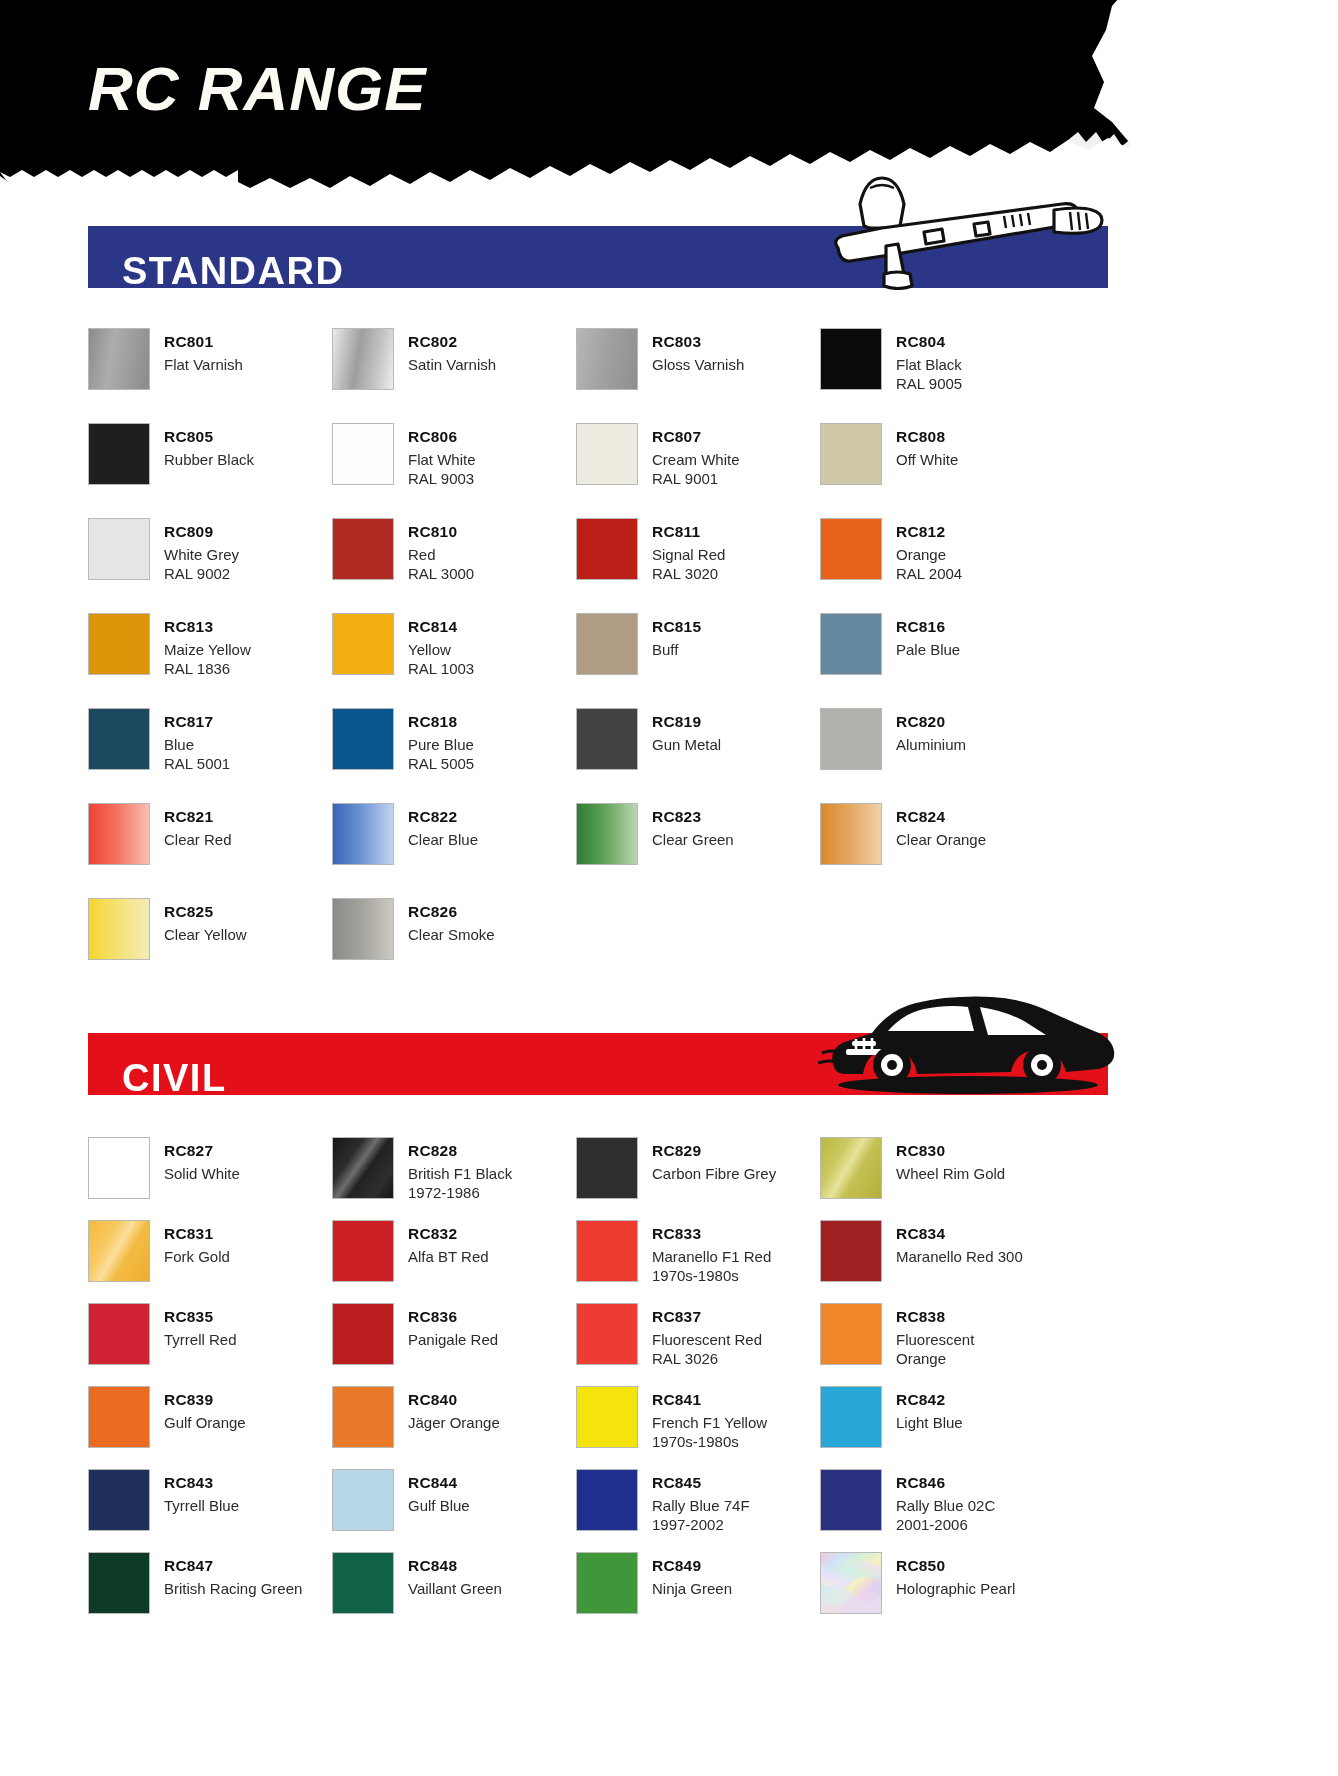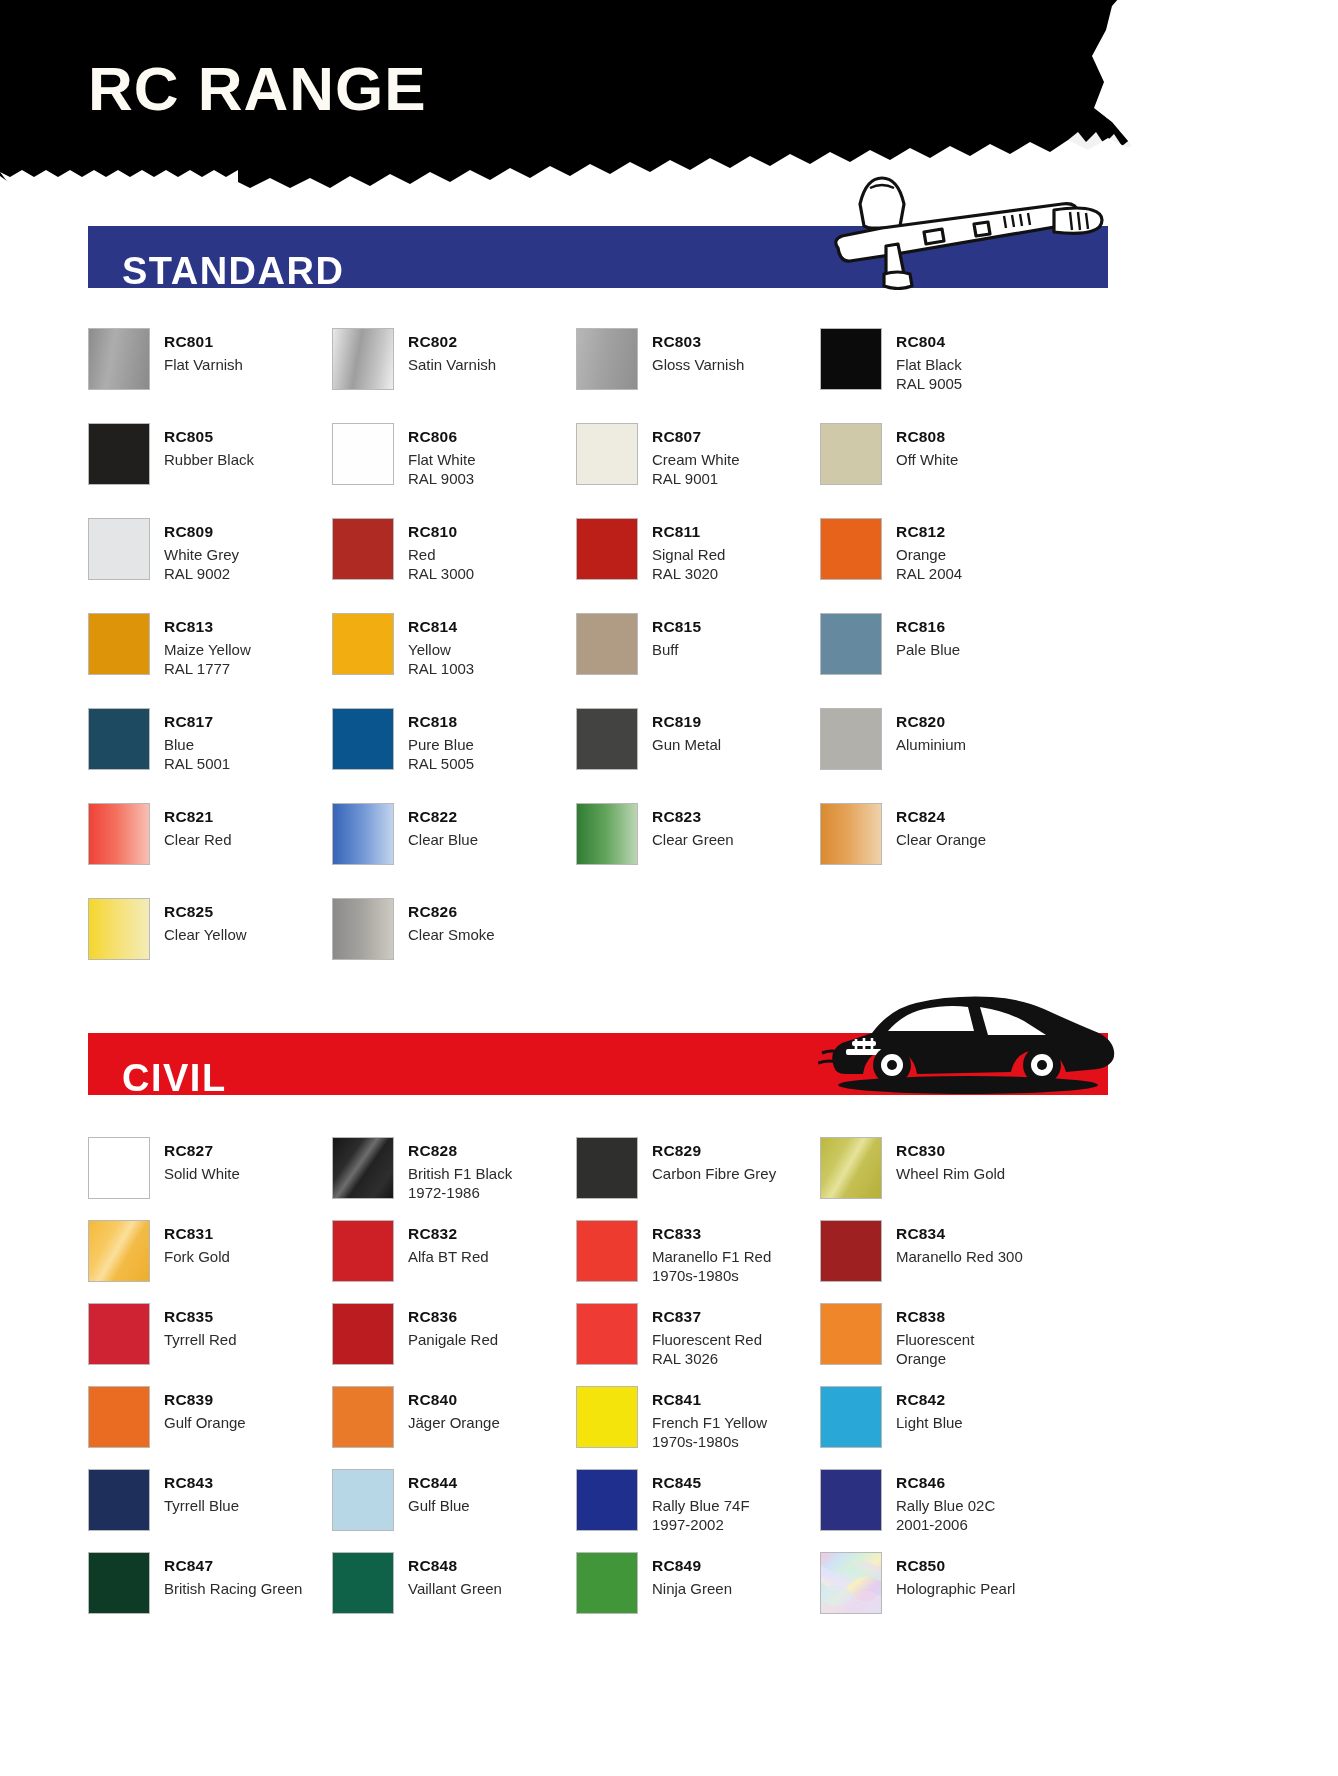--- a/index.html
+++ b/index.html
@@ -13,20 +13,21 @@
     position: relative;
   }
 
   
   .masthead {
     position: relative;
     width: 1338px;
     height: 196px;
     background: #000000;
     overflow: hidden;
+    font-style: italic;
   }
   .masthead-title {
     position: absolute;
     left: 88px;
     top: 58px;
     color: #fdfaf4;
     font-size: 62px;
     font-weight: 700;
     letter-spacing: 1px;
     line-height: 1;
@@ -257,21 +258,21 @@
           <span class="swatch-code">RC812</span>
           <span class="swatch-name">Orange
 RAL 2004</span>
         </div>
       </div>
       <div class="swatch-item">
         <div class="swatch-chip" style="background-color: rgb(221, 148, 9);"></div>
         <div class="swatch-text">
           <span class="swatch-code">RC813</span>
           <span class="swatch-name">Maize Yellow
-RAL 1777</span>
+RAL 1836</span>
         </div>
       </div>
       <div class="swatch-item">
         <div class="swatch-chip" style="background-color: rgb(242, 174, 17);"></div>
         <div class="swatch-text">
           <span class="swatch-code">RC814</span>
           <span class="swatch-name">Yellow
 RAL 1003</span>
         </div>
       </div>

